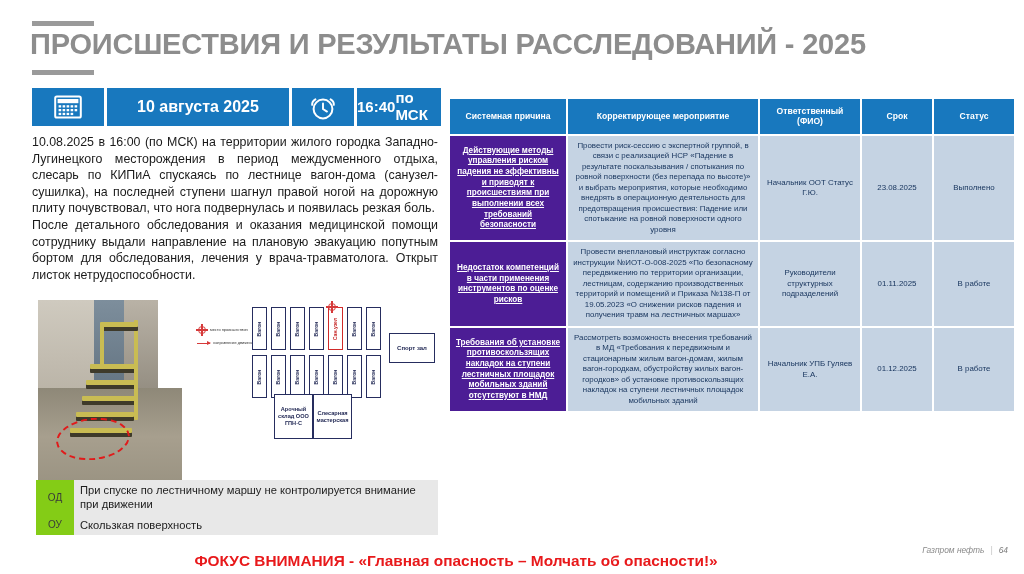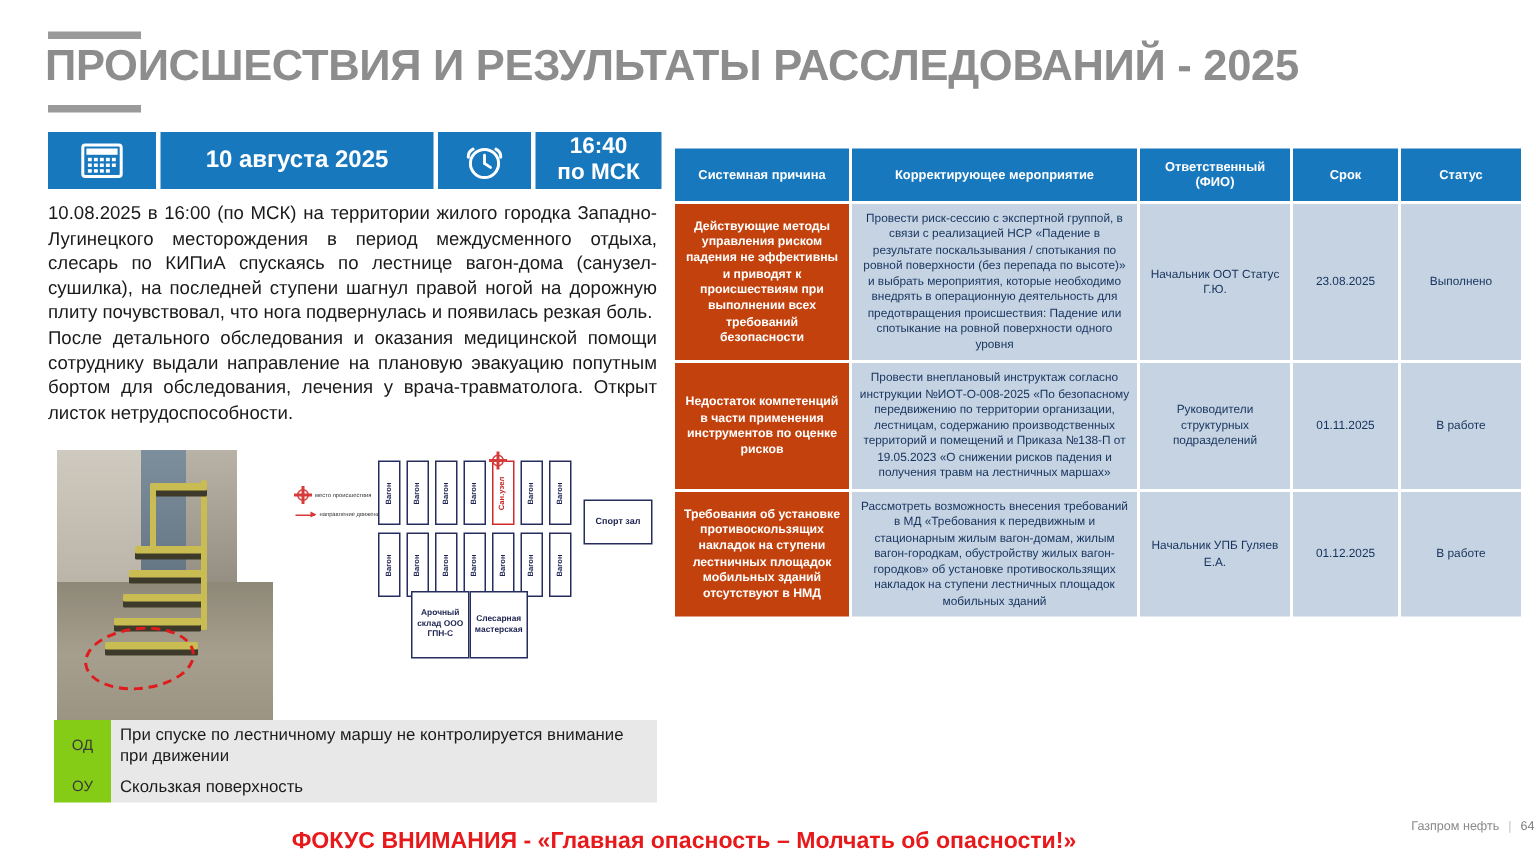--- a/index.html
+++ b/index.html
@@ -29,21 +29,21 @@
     display: flex; align-items: stretch; height: 38px; gap: 3px;
   }
   .bn-cell {
     background: #1878be; color: #fff;
     display: flex; align-items: center; justify-content: center;
     font-weight: bold; font-size: 15px;
   }
   .bn-icon { width: 72px; }
   .bn-date { width: 182px; font-size: 16px; }
   .bn-clock { width: 62px; }
-  .bn-time { width: 84px; flex-direction: column; line-height: 1.12; font-size: 15px; }
+  .bn-time { width: 84px; flex-direction: row; line-height: 1.12; font-size: 15px; }
   .bn-icon svg, .bn-clock svg { display: block; }
 
   
   .narrative {
     position: absolute; left: 32px; top: 134px; width: 406px;
     font-size: 12.4px; line-height: 1.34; color: #1a1a1a;
     text-align: justify;
   }
   .narrative p { margin: 0; }
 
@@ -146,42 +146,43 @@
   }
   .mtable th {
     background: #1878be; color: #fff; font-size: 8.6px; font-weight: bold;
     padding: 7px 3px; line-height: 1.22; text-align: center; vertical-align: middle;
   }
   .mtable td {
     background: #c5d3e3; color: #16335c; font-size: 7.9px;
     padding: 5px 5px; line-height: 1.33; text-align: center; vertical-align: middle;
   }
   .mtable td.cause {
-    background: #c2410c; color: #fff; font-weight: bold; font-size: 8.2px;
+    background: #4c1d95; color: #fff; font-weight: bold; font-size: 8.2px;
     line-height: 1.3;
+    text-decoration: underline;
   }
   .col-cause { width: 116px; }
   .col-action { width: 190px; }
   .col-resp { width: 100px; }
   .col-due { width: 70px; }
   .col-status { width: 80px; }
 
   
   .closing-note {
     position: absolute; left: 448px; top: 533px; width: 470px;
     font-size: 12.4px; font-weight: bold; font-style: italic; color: #101010;
   }
   .focus-line {
     position: absolute; left: 0; top: 552px; width: 912px;
     text-align: center; font-size: 15.4px; font-weight: bold; color: #e8191b;
     white-space: nowrap;
   }
   .brand {
-    position: absolute; right: 1px; top: 545px;
-    font-size: 8.4px; color: #8a8a8a; display: flex; align-items: center; gap: 6px;
+    position: absolute; right: 16px; top: 545px;
+    font-size: 8.4px; color: #8a8a8a; display: flex; align-items: center; gap: 6px; font-style: italic;
   }
   .brand .bar { color: #c3c3c3; }
   .brand .pg { color: #7a7a7a; }
 </style>
 </head>
 <body>
 
 <div class="slide">
 
   <div class="title-rule top"></div>

